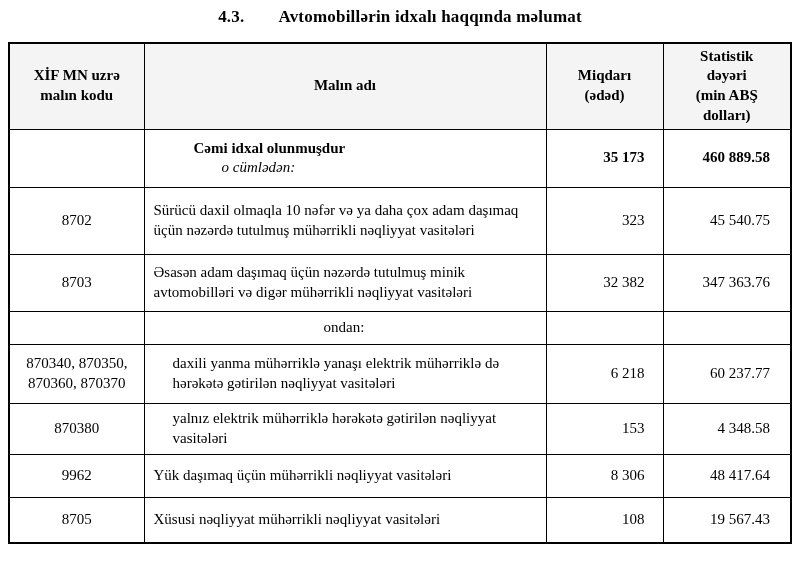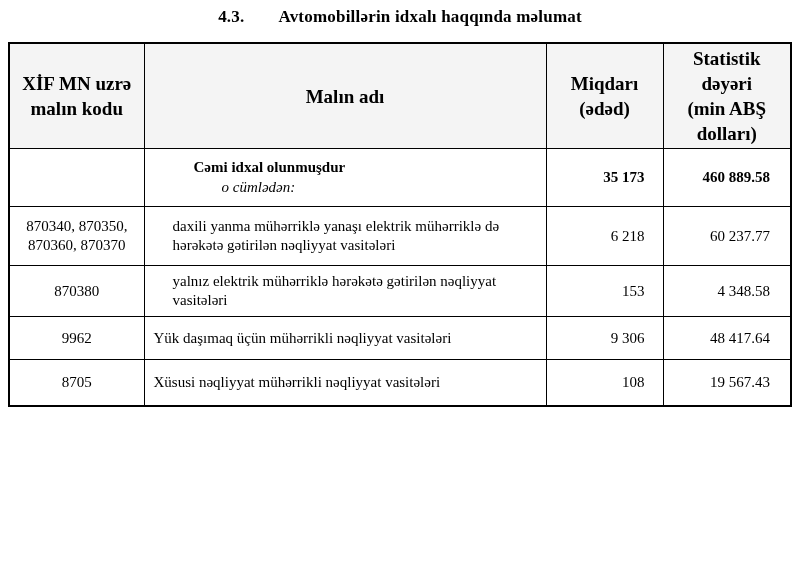--- a/index.html
+++ b/index.html
@@ -26,21 +26,21 @@
     table-layout: fixed;
     border: 2px solid #000;
   }
   .import-table th, .import-table td {
     border: 1px solid #000;
     overflow: hidden;
   }
   .import-table th {
     background: #f4f4f4;
     font-weight: bold;
-    font-size: 19px;
+    font-size: 15px;
     text-align: center;
     vertical-align: middle;
     white-space: pre-line;
     line-height: 1.32;
     padding: 2px 4px;
   }
   .import-table td {
     font-size: 15px;
     vertical-align: middle;
     line-height: 1.3;
@@ -101,41 +101,59 @@
       <tr class="r0">
         <td class="code"></td>
         <td class="name">
           <div class="total-main">Cəmi idxal olunmuşdur</div>
           <div class="total-sub">o cümlədən:</div>
         </td>
         <td class="num bold">35 173</td>
         <td class="val bold">460 889.58</td>
       </tr>
 
+      <tr class="r1">
+        <td class="code">8702</td>
+        <td class="name">Sürücü daxil olmaqla 10 nəfər və ya daha çox adam daşımaq üçün nəzərdə tutulmuş mühərrikli nəqliyyat vasitələri</td>
+        <td class="num">323</td>
+        <td class="val">45 540.75</td>
+      </tr>
 
+      <tr class="r2">
+        <td class="code">8703</td>
+        <td class="name">Əsasən adam daşımaq üçün nəzərdə tutulmuş minik avtomobilləri və digər mühərrikli nəqliyyat vasitələri</td>
+        <td class="num">32 382</td>
+        <td class="val">347 363.76</td>
+      </tr>
 
+      <tr class="r3">
+        <td class="code"></td>
+        <td class="name center">ondan:</td>
+        <td class="num"></td>
+        <td class="val"></td>
+      </tr>
 
       <tr class="r4">
         <td class="code">870340, 870350, 870360, 870370</td>
         <td class="name sub">daxili yanma mühərriklə yanaşı elektrik mühərriklə də hərəkətə gətirilən nəqliyyat vasitələri</td>
         <td class="num">6 218</td>
         <td class="val">60 237.77</td>
       </tr>
 
       <tr class="r5">
         <td class="code">870380</td>
         <td class="name sub">yalnız elektrik mühərriklə hərəkətə gətirilən nəqliyyat vasitələri</td>
         <td class="num">153</td>
         <td class="val">4 348.58</td>
       </tr>
 
       <tr class="r6">
         <td class="code">9962</td>
         <td class="name">Yük daşımaq üçün mühərrikli nəqliyyat vasitələri</td>
-        <td class="num">9 306</td>
+        <td class="num">8 306</td>
         <td class="val">48 417.64</td>
       </tr>
 
       <tr class="r7">
         <td class="code">8705</td>
         <td class="name">Xüsusi nəqliyyat mühərrikli nəqliyyat vasitələri</td>
         <td class="num">108</td>
         <td class="val">19 567.43</td>
       </tr>
     </tbody>

